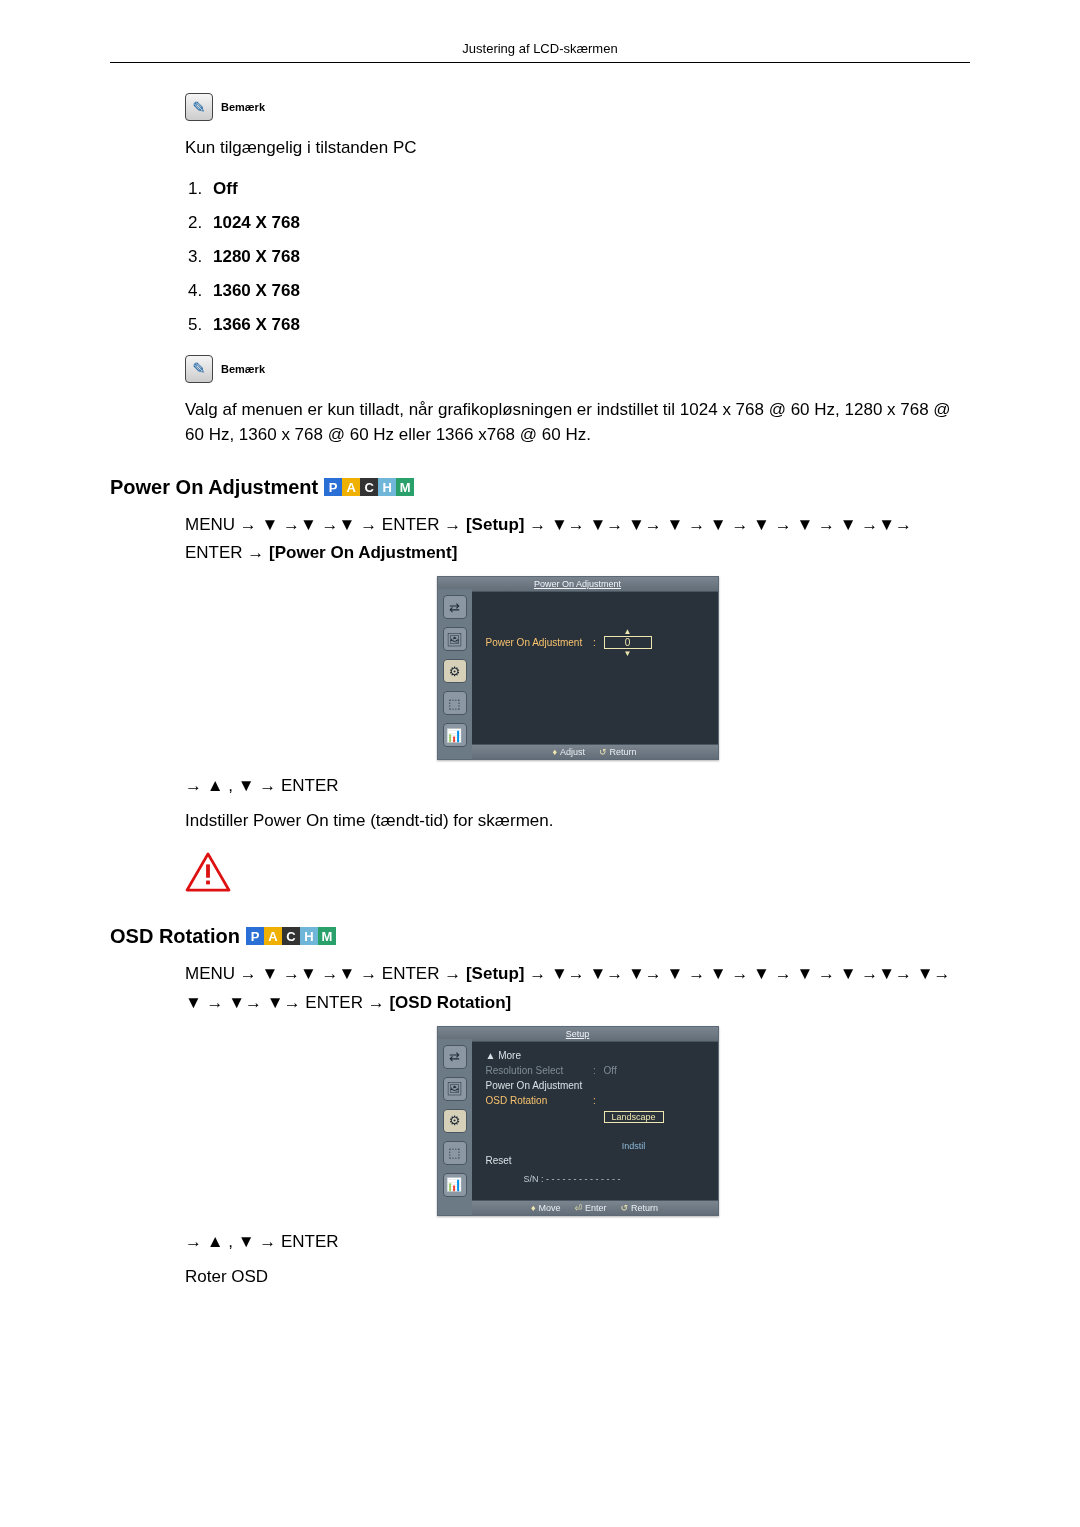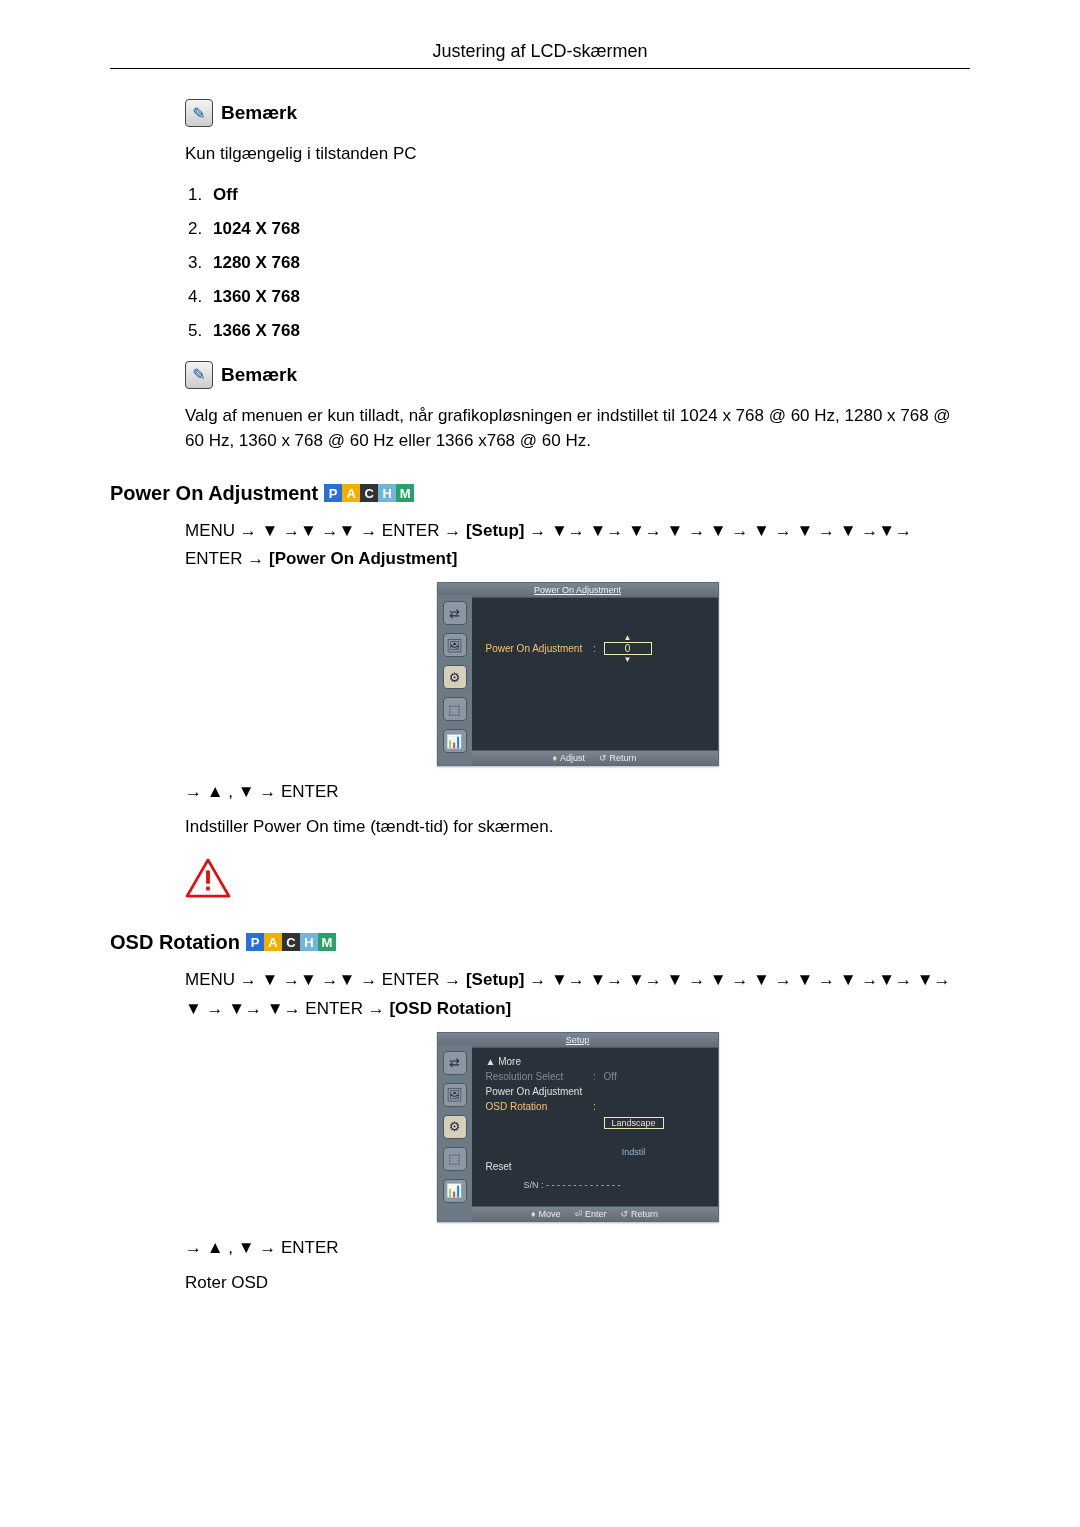--- a/index.html
+++ b/index.html
@@ -15,21 +15,21 @@
     min-height: 1527px;
     padding: 43px 110px 25px 110px;
     position: relative;
   }
   .top-rule, .bottom-rule {
     border-top: 1px solid #000;
     margin: 0 0 0 0;
   }
   .page-title {
     text-align: center;
-    font-size: 18px;
+    font-size: 13px;
     margin-top: -2px;
     padding-bottom: 6px;
   }
   .title-sep {
     border-top: 1px solid #000;
     margin-bottom: 30px;
   }
   .content-block {
     margin-left: 75px;
     margin-right: 0;
@@ -48,21 +48,21 @@
     border-radius: 4px;
     background: linear-gradient(#f5f5f5, #ccc);
     display: flex;
     align-items: center;
     justify-content: center;
     color: #0a5aa0;
     font-size: 16px;
   }
   .note-label {
     font-weight: bold;
-    font-size: 19px;
+    font-size: 11px;
   }
   .para {
     margin: 10px 0 18px 0;
     line-height: 1.5;
   }
   ol.res-list {
     margin: 0 0 8px 0;
     padding-left: 22px;
   }
   ol.res-list li {

